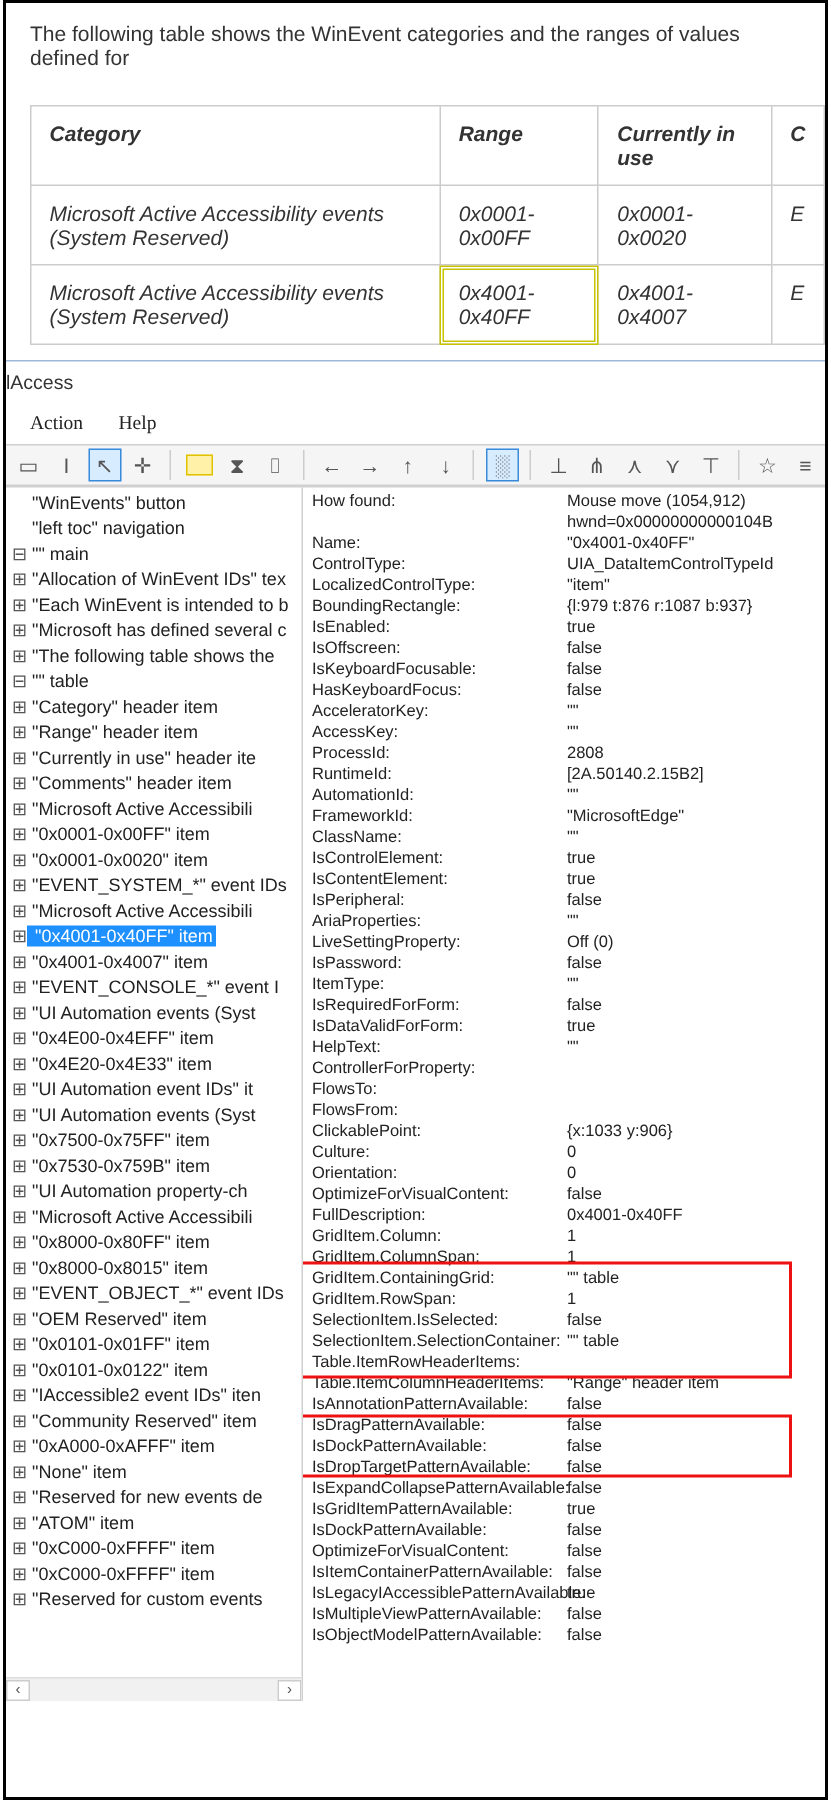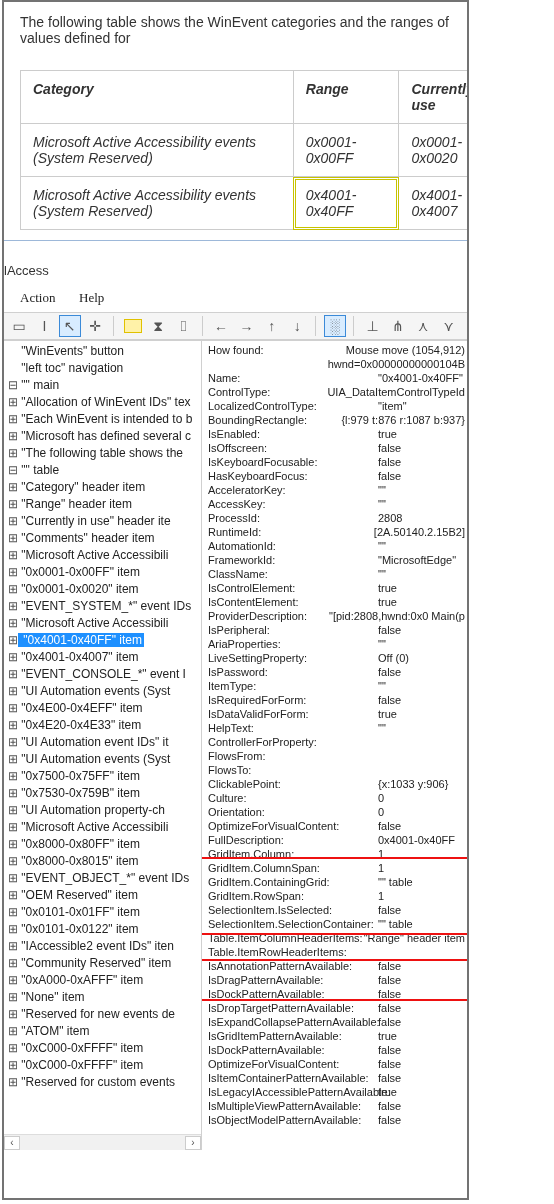--- a/index.html
+++ b/index.html
@@ -1,26 +1,26 @@
 <!DOCTYPE html>
 <html><head>
 <meta charset="utf-8">
 <style>
   * { box-sizing: border-box; }
   html, body { margin:0; padding:0; width:554px; height:1204px; font-family:"Segoe UI", Arial, sans-serif; font-size:12px; color:#222; background:#fff; overflow:hidden; }
-  .frame { border:2px solid #737373; width:467px; height:1200px; margin:0 2px; position:relative; overflow:hidden; }
+  .frame { border:2px solid #000000; width:550px; height:1200px; margin:0 2px; position:relative; overflow:hidden; }
   
   .doc-intro { padding:12px 8px 4px 16px; font-size:14px; color:#333; }
   .doc-table { margin:20px 12px 10px 16px; border:1px solid #bbb; border-collapse:collapse; font-size:14px; width:530px;font-style:italic; }
   .doc-table th, .doc-table td { border:1px solid #ccc; padding:10px 12px; text-align:left; vertical-align:top; color:#333; }
   .doc-table th { font-weight:600; }
   .hl-cell { outline:3px double #c7c300; outline-offset:-3px; }
   
   .app-area { border-top:1px solid #9db8d9; }
-  .title-strip { padding:6px 0 6px 0; color:#333; font-size:13px;margin-top:16px; }
+  .title-strip { padding:6px 0 6px 0; color:#333; font-size:13px; }
   .menu-bar { padding:2px 6px; font-size:13px; }
   .menu-bar span { padding:4px 10px; display:inline-block;font-family:Liberation Serif, serif; }
   .toolbar { border-top:1px solid #d0d0d0; border-bottom:1px solid #d0d0d0; background:#f5f5f5; padding:2px 4px; white-space:nowrap; }
   .tb-btn { display:inline-flex; align-items:center; justify-content:center; width:22px; height:22px; vertical-align:middle; font-size:14px; color:#555; }
   .tb-btn.active { border:1px solid #3b8ad8; background:#d8ecff; }
   .tb-btn.yellow { border:1px solid #e0c100; background:#fff2a8; width:18px; height:14px; margin:4px 2px; }
   .tb-sep { display:inline-block; width:1px; height:20px; background:#ccc; vertical-align:middle; margin:0 4px; }
   
   .split { display:flex; height:810px; border-top:1px solid #d0d0d0; }
   .left-pane { width:198px; border-right:1px solid #d0d0d0; padding:2px 0 0 2px; font-size:12px; position:relative; overflow:hidden; }
@@ -230,24 +230,20 @@
           </div>
           <div class="prop-row">
             <div class="pkey">IsControlElement:</div>
             <div class="pval">true</div>
           </div>
           <div class="prop-row">
             <div class="pkey">IsContentElement:</div>
             <div class="pval">true</div>
           </div>
           <div class="prop-row">
-            <div class="pkey">ProviderDescription:</div>
-            <div class="pval">"[pid:2808,hwnd:0x0 Main(p</div>
-          </div>
-          <div class="prop-row">
             <div class="pkey">IsPeripheral:</div>
             <div class="pval">false</div>
           </div>
           <div class="prop-row">
             <div class="pkey">AriaProperties:</div>
             <div class="pval">""</div>
           </div>
           <div class="prop-row">
             <div class="pkey">LiveSettingProperty:</div>
             <div class="pval">Off (0)</div>
@@ -270,28 +266,28 @@
           </div>
           <div class="prop-row">
             <div class="pkey">HelpText:</div>
             <div class="pval">""</div>
           </div>
           <div class="prop-row">
             <div class="pkey">ControllerForProperty:</div>
             <div class="pval"></div>
           </div>
           <div class="prop-row">
+            <div class="pkey">FlowsTo:</div>
+            <div class="pval"></div>
+          </div>
+          <div class="prop-row">
             <div class="pkey">FlowsFrom:</div>
             <div class="pval"></div>
           </div>
           <div class="prop-row">
-            <div class="pkey">FlowsTo:</div>
-            <div class="pval"></div>
-          </div>
-          <div class="prop-row">
             <div class="pkey">ClickablePoint:</div>
             <div class="pval">{x:1033 y:906}</div>
           </div>
           <div class="prop-row">
             <div class="pkey">Culture:</div>
             <div class="pval">0</div>
           </div>
           <div class="prop-row">
             <div class="pkey">Orientation:</div>
             <div class="pval">0</div>
@@ -322,26 +318,26 @@
           </div>
           <div class="prop-row">
             <div class="pkey">SelectionItem.IsSelected:</div>
             <div class="pval">false</div>
           </div>
           <div class="prop-row">
             <div class="pkey">SelectionItem.SelectionContainer:</div>
             <div class="pval">"" table</div>
           </div>
           <div class="prop-row">
+            <div class="pkey">Table.ItemRowHeaderItems:</div>
+            <div class="pval"></div>
+          </div>
+          <div class="prop-row">
             <div class="pkey">Table.ItemColumnHeaderItems:</div>
             <div class="pval">"Range" header item</div>
-          </div>
-          <div class="prop-row">
-            <div class="pkey">Table.ItemRowHeaderItems:</div>
-            <div class="pval"></div>
           </div>
           <div class="prop-row">
             <div class="pkey">IsAnnotationPatternAvailable:</div>
             <div class="pval">false</div>
           </div>
           <div class="prop-row">
             <div class="pkey">IsDragPatternAvailable:</div>
             <div class="pval">false</div>
           </div>
           <div class="prop-row">

